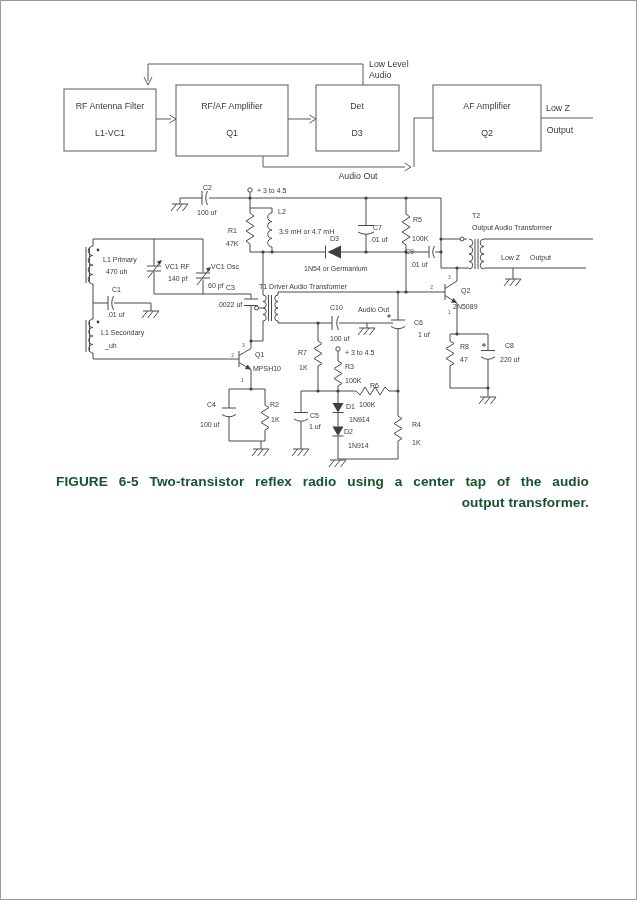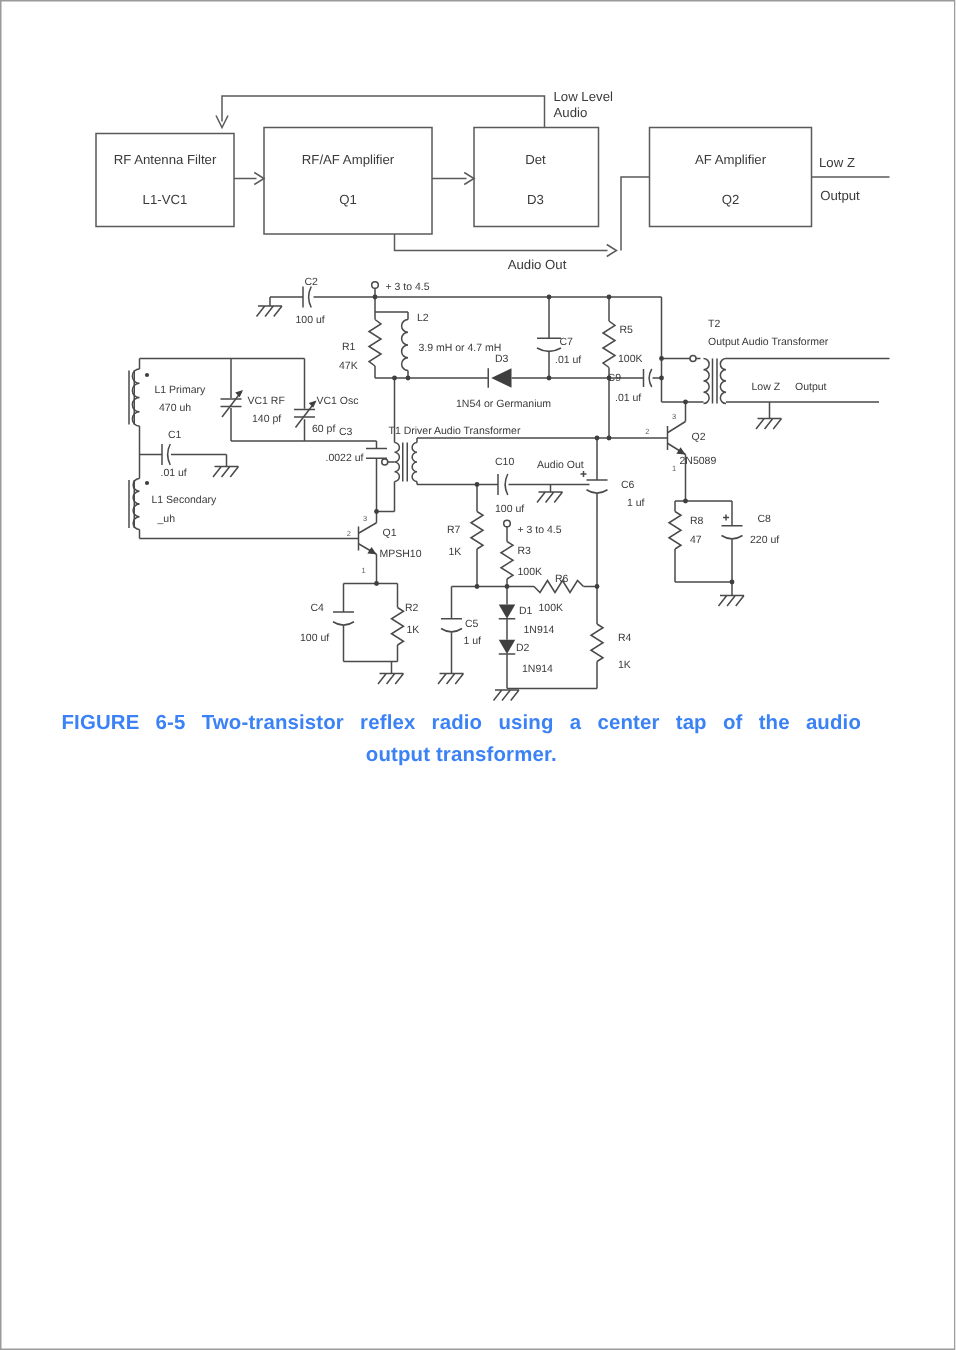--- a/index.html
+++ b/index.html
@@ -8,24 +8,24 @@
   svg{position:absolute;left:0;top:0;}
   svg .w{stroke:#4a4a4a;stroke-width:1;fill:none;}
   svg .w2{stroke:#5a5a5a;stroke-width:1;fill:none;}
   svg .fillc{fill:#3f3f3f;stroke:none;}
   svg .dot{fill:#3f3f3f;stroke:none;}
   svg .term{fill:#ffffff;stroke:#4a4a4a;stroke-width:1;}
   text{fill:#3a3a3a;font-family:"Liberation Sans",sans-serif;}
   .bt{font-size:8.8px;}
   .st{font-size:7px;}
   .pin{font-size:5px;fill:#606060;}
-  .caption{position:absolute;left:40px;top:470px;width:533px;color:#3b82f6;
+  .caption{position:absolute;left:55px;top:470px;width:533px;color:#14532d;
            font-weight:bold;font-size:13.6px;line-height:21px;letter-spacing:0.1px;}
   .cap1{text-align:justify;text-align-last:justify;}
-  .cap2{text-align:center;}
+  .cap2{text-align:right;}
 </style>
 </head>
 <body>
 
 <div class="page">
 
 <svg width="635" height="468" viewBox="0 0 635 468">
 
   <g>
     <rect class="w2" x="63" y="88" width="92" height="62"></rect>

